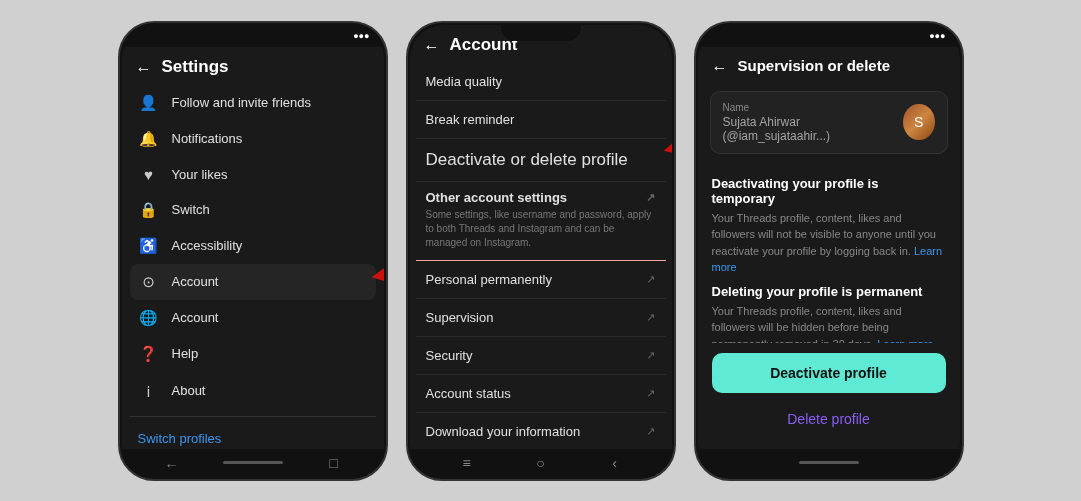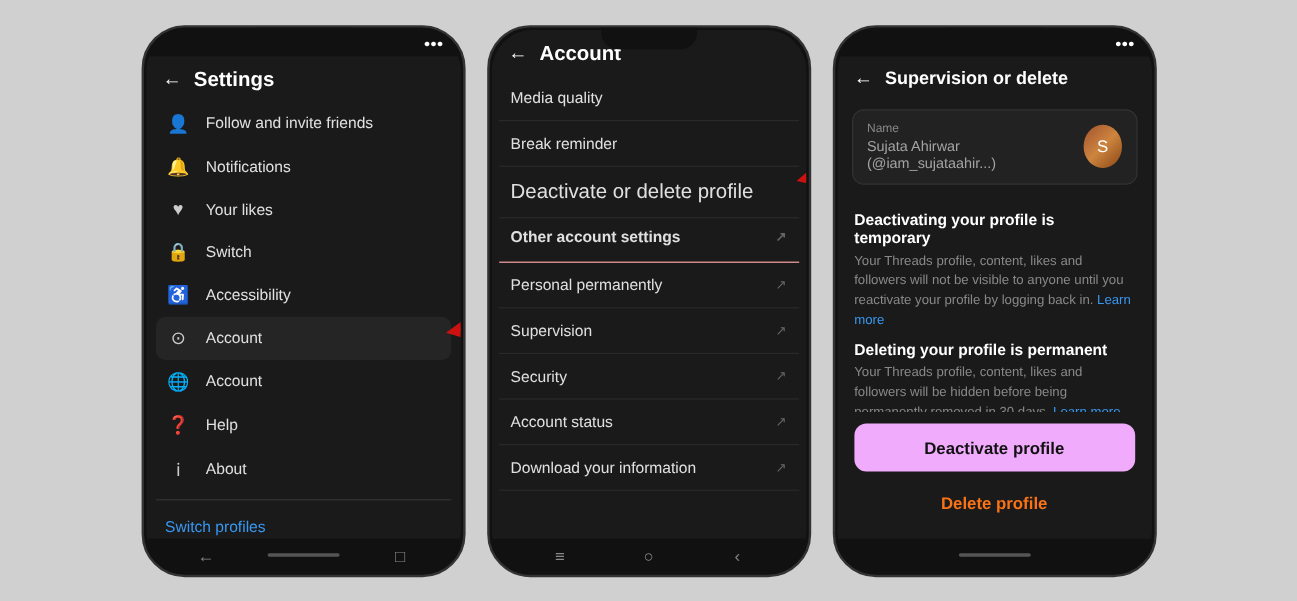--- a/index.html
+++ b/index.html
@@ -242,37 +242,37 @@
     .learn-more {
       color: #3897f0;
       font-size: 11px;
     }
     .deactivate-buttons {
       padding: 10px 14px 12px;
     }
     .deactivate-btn {
       width: 100%;
       padding: 12px;
-      background: #f0abfc;
+      background: #5eead4;
       color: #111;
       border: none;
       border-radius: 10px;
       font-size: 14px;
       font-weight: 600;
       cursor: pointer;
       margin-bottom: 8px;
     }
     .delete-btn {
       width: 100%;
       padding: 10px;
       background: transparent;
-      color: #f97316;
+      color: #8b5cf6;
       border: none;
       font-size: 14px;
-      font-weight: 700;
+      font-weight: 400;
       cursor: pointer;
     }
     .phone-bottom-bar {
       height: 28px;
       background: #111;
       display: flex;
       align-items: center;
       justify-content: space-around;
       border-radius: 0 0 34px 34px;
       padding: 0 20px;
@@ -396,20 +396,21 @@
                 </marker>
               </defs>
               <path d="M62 5 Q40 25 20 30" stroke="#cc1111" stroke-width="2.5" fill="none" marker-end="url(#arrowhead2)"></path>
             </svg>
           </div>
           <div class="other-settings-block">
             <div class="other-settings-title">
               <span>Other account settings</span>
               <span class="external-icon">↗</span>
             </div>
+            <div class="other-settings-desc">Some settings, like username and password, apply to both Threads and Instagram and can be managed on Instagram.</div>
           </div>
           <div class="account-item">
             <span class="account-item-label">Personal permanently</span>
             <span class="external-icon">↗</span>
           </div>
           <div class="account-item">
             <span class="account-item-label">Supervision</span>
             <span class="external-icon">↗</span>
           </div>
           <div class="account-item">

